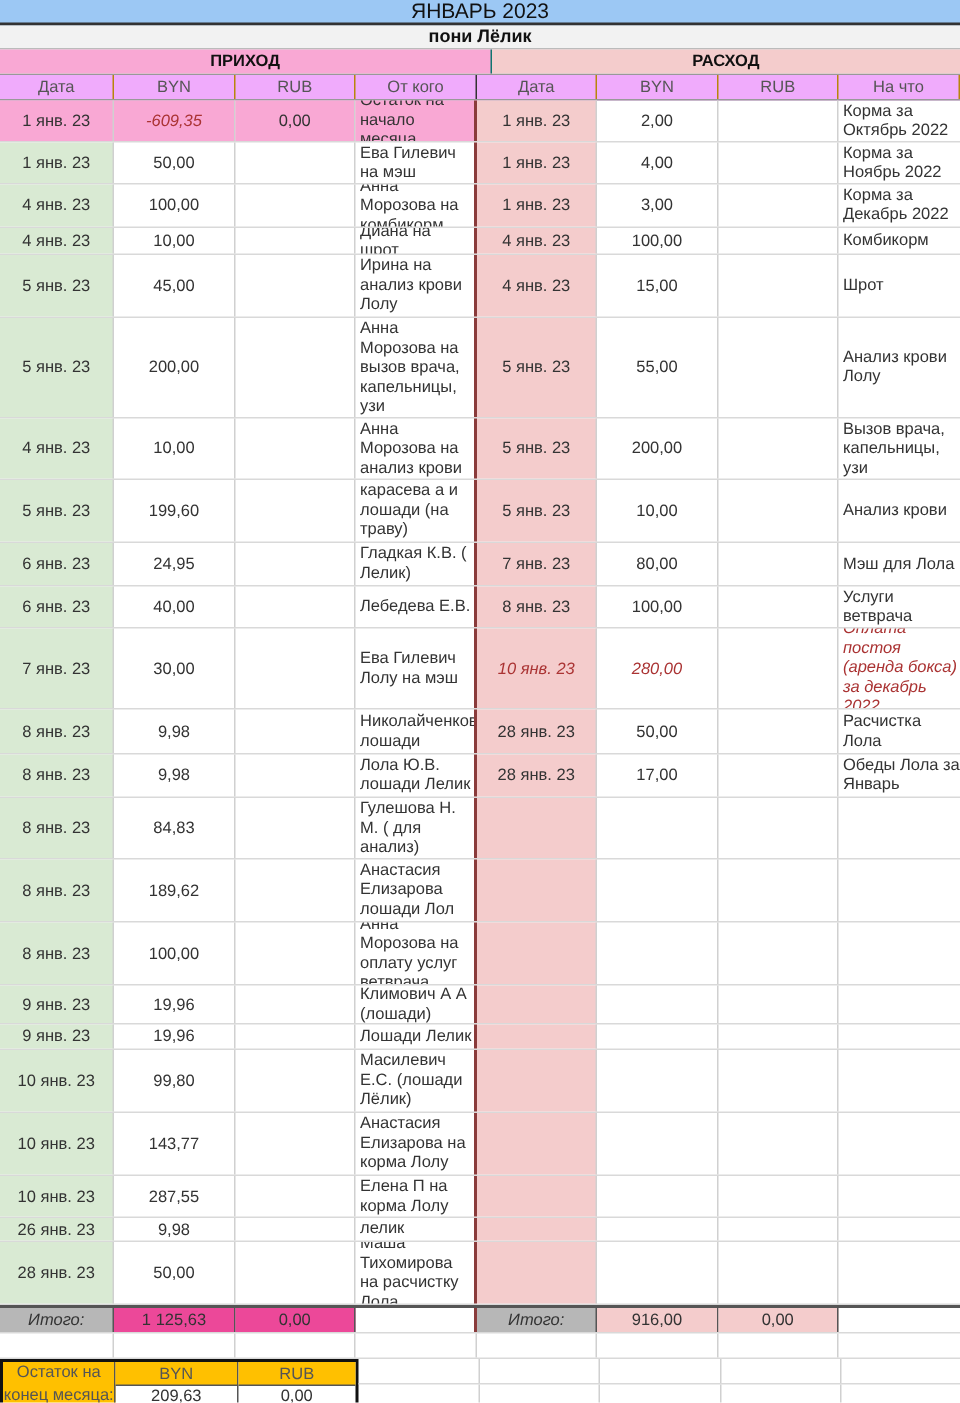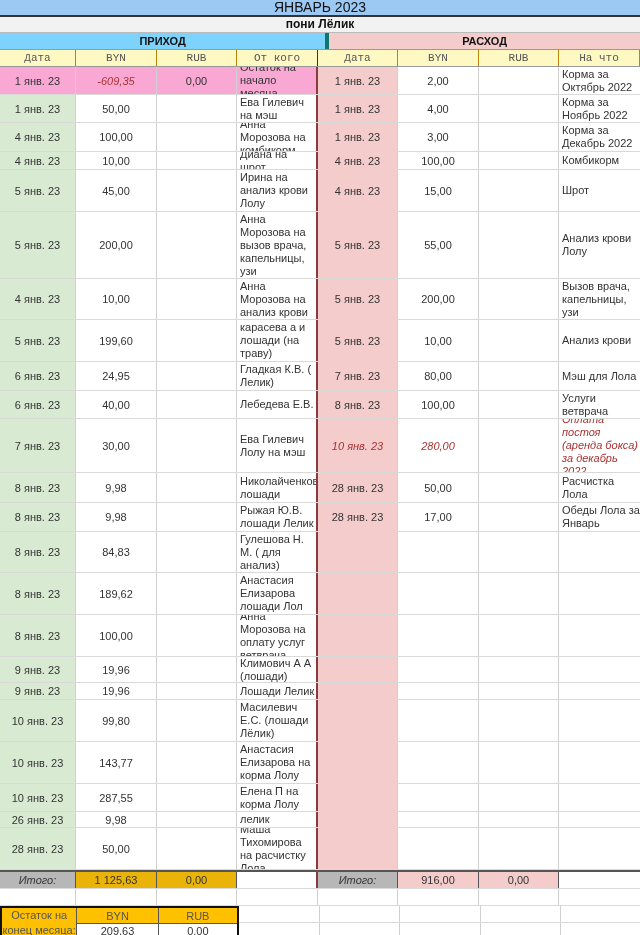--- a/index.html
+++ b/index.html
@@ -2,43 +2,43 @@
 <html><head>
 <meta charset="utf-8">
 <style>
   html, body { margin:0; padding:0; background:#ffffff; }
   body { width:640px; height:935px; overflow:hidden; font-family:"Liberation Sans", sans-serif; font-size:11px; color:#333; }
   .sheet { position:relative; width:640px; }
   .title { height:15px; background:#9cc8f4; border-bottom:2px solid #333; text-align:center; font-size:14px; line-height:15px; color:#111; }
   .subtitle { height:15px; background:#f2f2f2; border-bottom:1px solid #bbb; text-align:center; font-weight:bold; font-size:12px; line-height:15px; color:#111; }
   .sections { display:flex; height:16px; border-bottom:1px solid #999; }
   .sec { display:flex; align-items:center; justify-content:center; font-weight:bold; font-size:11px; color:#111; }
-  .sec.in { width:337px; background:#7dd3fc; border-right:4px solid #0f766e; }
+  .sec.in { width:337px; background:#f9a8d4; border-right:1px solid #0f766e; }
   .sec.out { width:322px; background:#f4cccc; }
   .row { display:flex; border-bottom:1px solid #d9d9d9; }
   .c { box-sizing:border-box; border-right:1px solid #d0d0d0; display:flex; align-items:center; overflow:hidden; }
   .c1 { width:76px; justify-content:center; }
   .c2 { width:81px; justify-content:center; }
   .c3 { width:80px; justify-content:center; }
   .c4 { width:81px; justify-content:flex-start; padding-left:3px; line-height:13px; border-right:2px solid #8a3b3b; }
   .c5 { width:80px; justify-content:center; }
   .c6 { width:81px; justify-content:center; }
   .c7 { width:80px; justify-content:center; }
   .c8 { width:81px; justify-content:flex-start; padding-left:3px; line-height:13px; border-right:none; }
-  .hdr { height:16px; background:#fef9c3; border-bottom:1px solid #999;font-family:Liberation Mono, monospace; }
+  .hdr { height:16px; background:#f0abfc; border-bottom:1px solid #999; }
   .hdr .c { border-right:1px solid #b7860b; color:#555; justify-content:center; padding-left:0; }
   .hdr .c4 { border-right:1px solid #333; }
   .green { background:#d9ead3; }
   .pink { background:#f4cccc; }
   .grey { background:#f9a8d4; }
   .red { color:#a33;font-style:italic; }
   .wrap { white-space:normal; }
   .total { height:16px; border-top:2px solid #555; border-bottom:1px solid #d9d9d9; }
   .total .lbl { background:#b7b7b7; font-style:italic; color:#333; border-right:1px solid #555; }
-  .total .g { background:#eab308; border-right:1px solid #555; }
+  .total .g { background:#ec4899; border-right:1px solid #555; }
   .total .p { background:#f4cccc; border-right:1px solid #555; }
   .orange { background:#ffc000; color:#555; }
 </style>
 </head>
 <body>
 
 <div class="sheet">
   <div class="title">ЯНВАРЬ 2023</div>
   <div class="subtitle">пони Лёлик</div>
   <div class="sections">
@@ -174,21 +174,21 @@
         <div class="c c4 wrap">Николайченкова, лошади</div>
         <div class="c c5 pink">28 янв. 23</div>
         <div class="c c6">50,00</div>
         <div class="c c7"></div>
         <div class="c c8 wrap">Расчистка Лола</div>
       </div>
       <div class="row" style="height: 28px;">
         <div class="c c1 green">8 янв. 23</div>
         <div class="c c2">9,98</div>
         <div class="c c3"></div>
-        <div class="c c4 wrap">Рыжая Ю.В. лошади Лелик</div>
+        <div class="c c4 wrap">Лола Ю.В. лошади Лелик</div>
         <div class="c c5 pink">28 янв. 23</div>
         <div class="c c6">17,00</div>
         <div class="c c7"></div>
         <div class="c c8 wrap">Обеды Лола за Январь</div>
       </div>
       <div class="row" style="height: 40px;">
         <div class="c c1 green">8 янв. 23</div>
         <div class="c c2">84,83</div>
         <div class="c c3"></div>
         <div class="c c4 wrap">Гулешова Н. М. ( для анализ)</div>

